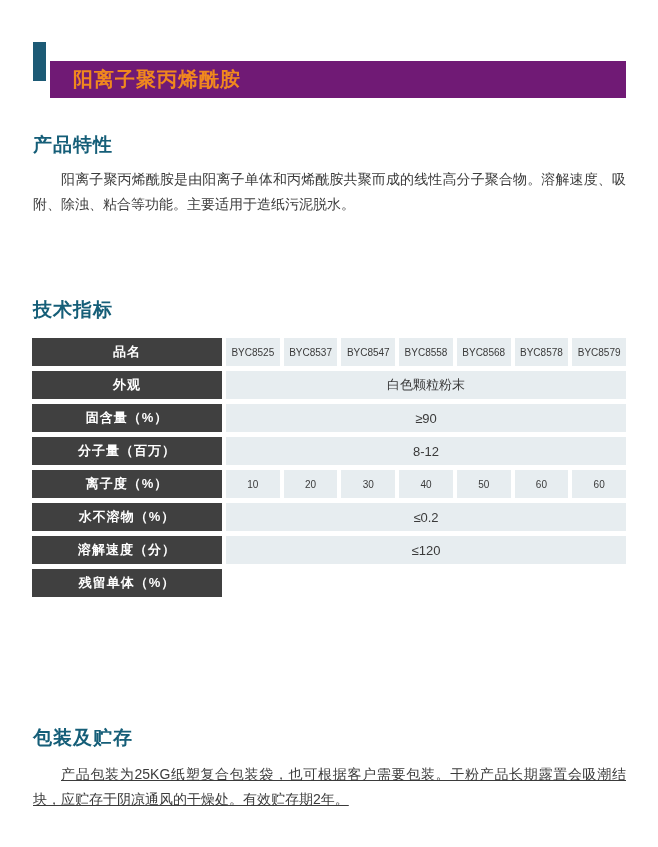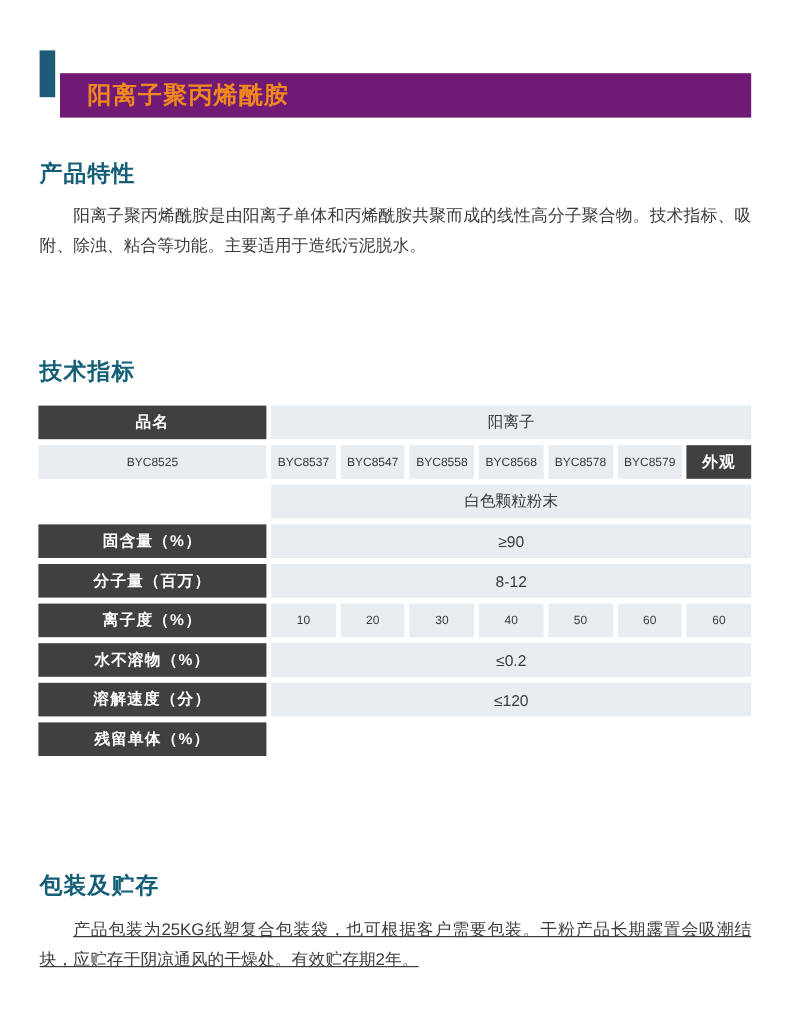--- a/index.html
+++ b/index.html
@@ -84,28 +84,27 @@
 <body>
 
 <div class="header">
   <div class="header-accent"></div>
   <div class="header-bar">
     <span class="header-title">阳离子聚丙烯酰胺</span>
   </div>
 </div>
 
 <div class="section-heading heading-features">产品特性</div>
-<p class="body-paragraph para-features">阳离子聚丙烯酰胺是由阳离子单体和丙烯酰胺共聚而成的线性高分子聚合物。技术指标、吸附、除浊、粘合等功能。主要适用于造纸污泥脱水。</p>
+<p class="body-paragraph para-features">阳离子聚丙烯酰胺是由阳离子单体和丙烯酰胺共聚而成的线性高分子聚合物。溶解速度、吸附、除浊、粘合等功能。主要适用于造纸污泥脱水。</p>
 
 <div class="section-heading heading-specs">技术指标</div>
 
 <div class="spec-table">
 
   <div class="lbl">品名</div>
-  <div class="val span7">阳离子</div>
 
   <div class="val cell">BYC8525</div>
   <div class="val cell">BYC8537</div>
   <div class="val cell">BYC8547</div>
   <div class="val cell">BYC8558</div>
   <div class="val cell">BYC8568</div>
   <div class="val cell">BYC8578</div>
   <div class="val cell">BYC8579</div>
 
   <div class="lbl">外观</div>

